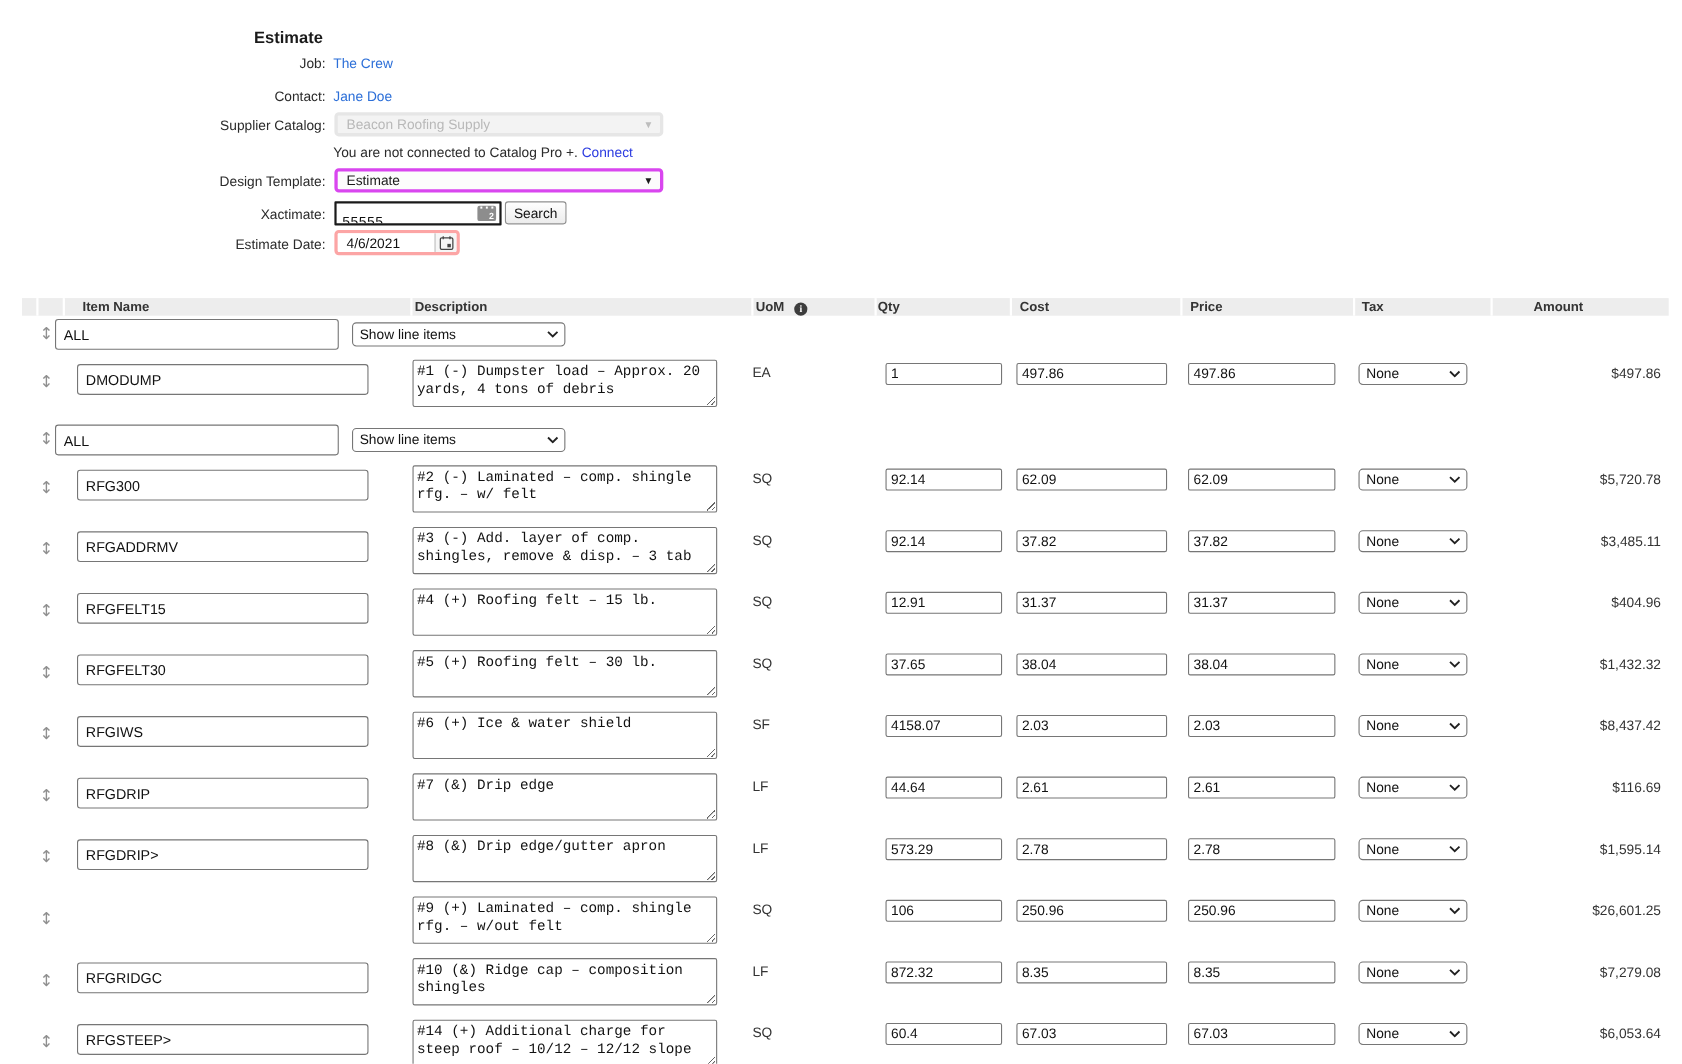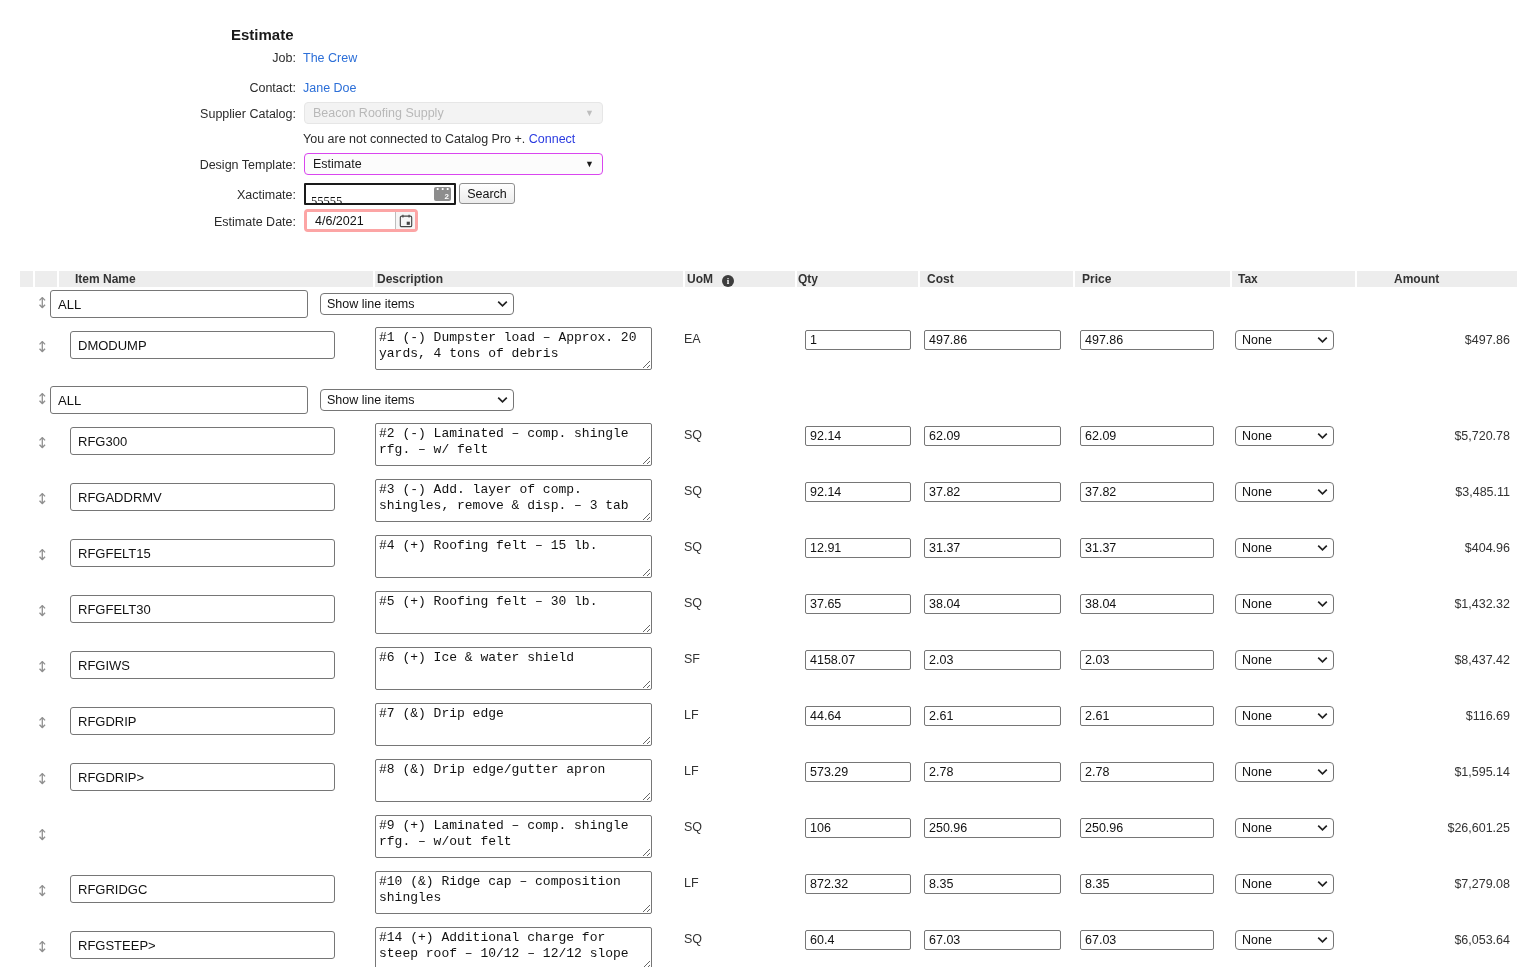--- a/index.html
+++ b/index.html
@@ -17,30 +17,30 @@
   .title { position: absolute; left: 231px; top: 26px; font-size: 15px; font-weight: bold; color: #1a1a1a; }
   .flabel { position: absolute; left: 0; width: 296px; text-align: right; font-size: 12.5px; color: #2b2b2b; }
   .fvalue { position: absolute; left: 303px; font-size: 12.5px; color: #2b2b2b; }
   a.link { color: #2c6fd8; text-decoration: none; cursor: pointer; }
   a.connect { color: #2b3be0; text-decoration: none; cursor: pointer; }
 
   .selbox { position: absolute; left: 304px; width: 299px; height: 22px; }
   select.native {
     width: 100%; height: 100%;
     appearance: none; -webkit-appearance: none;
-    border: 1px solid #d946ef; border-radius: 4px;
+    border: 3px solid #d946ef; border-radius: 4px;
     background: #fcfcfc; font-size: 12.5px; color: #1a1a1a;
     padding: 0 22px 0 8px; font-family: inherit;
   }
   select.native:disabled { background: #efefef; color: #9b9b9b; border-color: #dcdcdc; }
   .tri { position: absolute; right: 9px; top: 50%; transform: translateY(-50%); font-size: 9px; color: #1a1a1a; pointer-events: none; }
   .tri.gray { color: #bdbdbd; }
 
   .xact-wrap { position: absolute; left: 304px; top: 183px; width: 152px; height: 22px; }
-  .xact-input { width: 100%; height: 100%; border: 2px solid #1a1a1a; border-radius: 1px; font-size: 12.5px; padding: 15px 24px 0 5px; font-family: Liberation Serif, serif; color: #111; }
+  .xact-input { width: 100%; height: 100%; border: 2px solid #1a1a1a; border-radius: 1px; font-size: 12.5px; padding: 15px 24px 0 5px; font-family: Liberation Mono, monospace; color: #111; }
   .xact-icon { position: absolute; right: 5px; top: 4px; width: 17px; height: 14px; background: #8d8d8d; border-radius: 2px; }
   .xact-icon::before { content: "\00b7\00b7\00b7"; position: absolute; left: 2px; top: -5px; color: #fff; font-size: 12px; font-weight: bold; letter-spacing: 1px; }
   .xact-icon::after { content: "2"; position: absolute; right: 2px; bottom: 0; color: #fff; font-size: 8px; font-weight: bold; }
   .search-btn {
     position: absolute; left: 459px; top: 183px; width: 56px; height: 21px;
     font-size: 12.5px; font-family: inherit; color: #111;
     border: 1px solid #8f8f8f; border-radius: 3px;
     background: linear-gradient(#fefefe, #ececec); cursor: pointer;
   }
   .date-group { position: absolute; left: 304px; top: 209px; width: 114px; height: 23px; border: 3px solid #fca5a5; border-radius: 4px; display: flex; background: #fff; overflow: hidden; }

